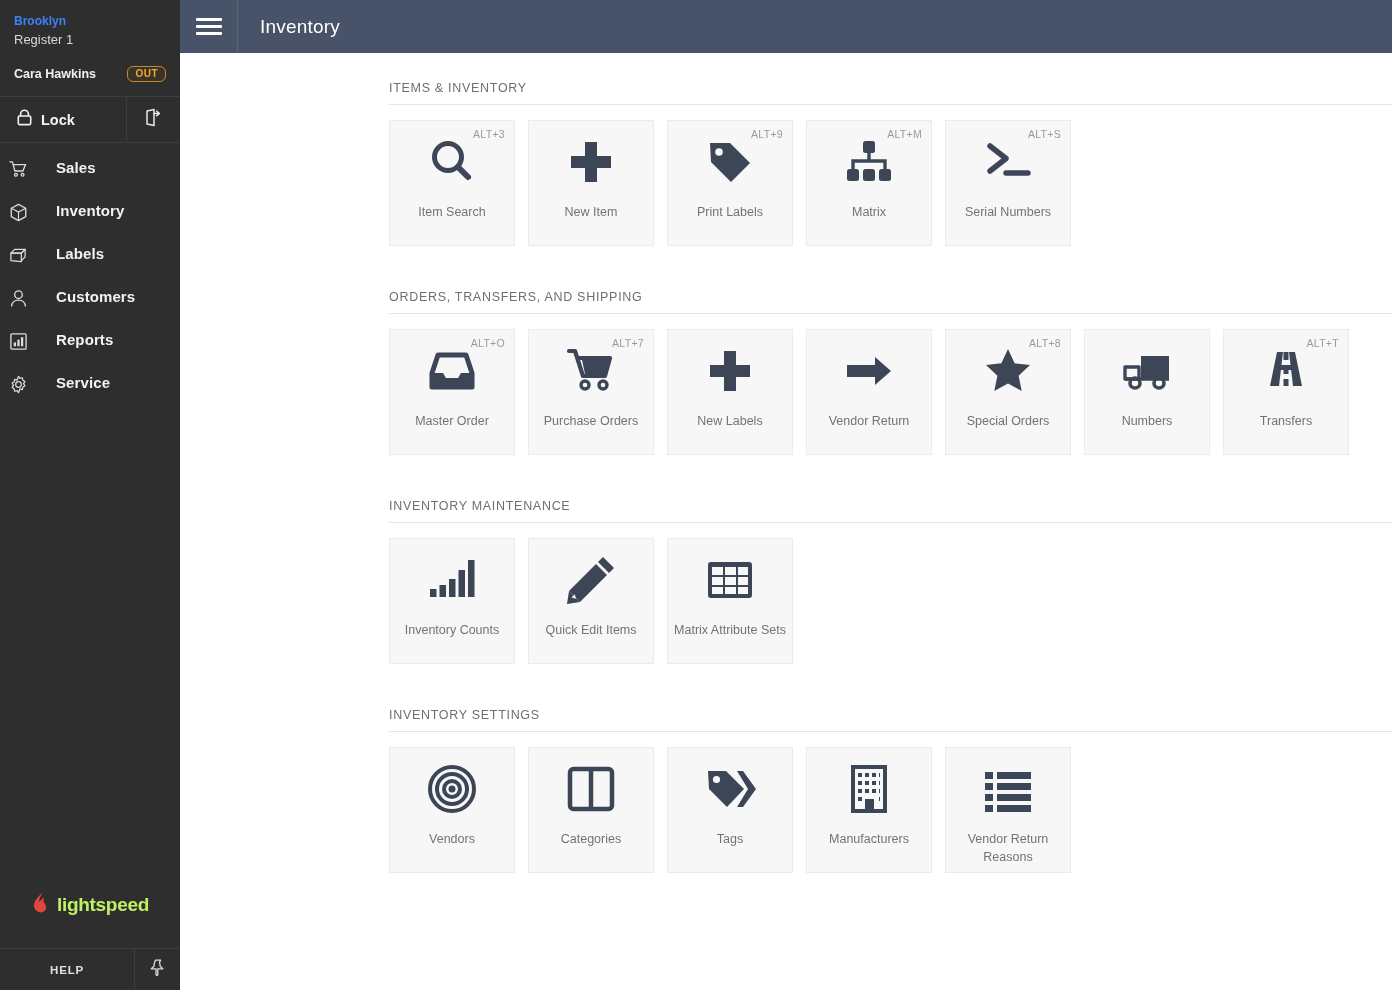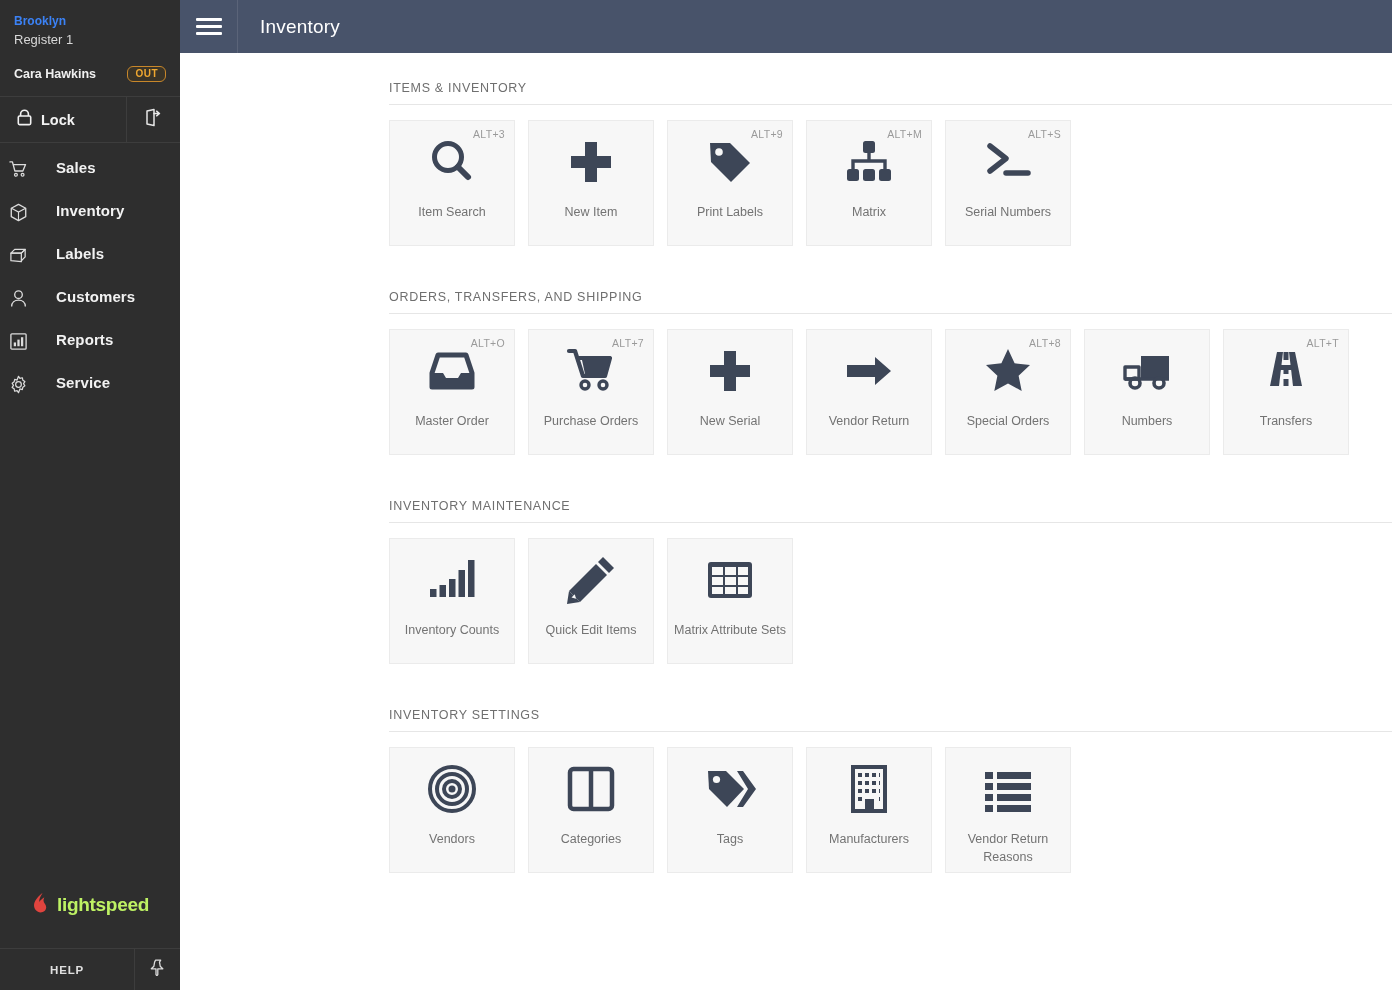--- a/index.html
+++ b/index.html
@@ -362,21 +362,21 @@
             <span class="tile-label">Purchase Orders</span>
           </div>
 
           <div class="tile">
             <span class="tile-alt"></span>
             <span class="tile-icon">
               <svg width="52" height="52" viewBox="0 0 52 52">
                 <path d="M20 6h12v14h14v12H32v14H20V32H6V20h14z" fill="#3d4657"></path>
               </svg>
             </span>
-            <span class="tile-label">New Serial</span>
+            <span class="tile-label">New Labels</span>
           </div>
 
           <div class="tile">
             <span class="tile-alt"></span>
             <span class="tile-icon">
               <svg width="52" height="52" viewBox="0 0 52 52">
                 <path d="M4 20h28v-8l16 14-16 14v-8H4z" fill="#3d4657"></path>
               </svg>
             </span>
             <span class="tile-label">Vendor Return</span>

